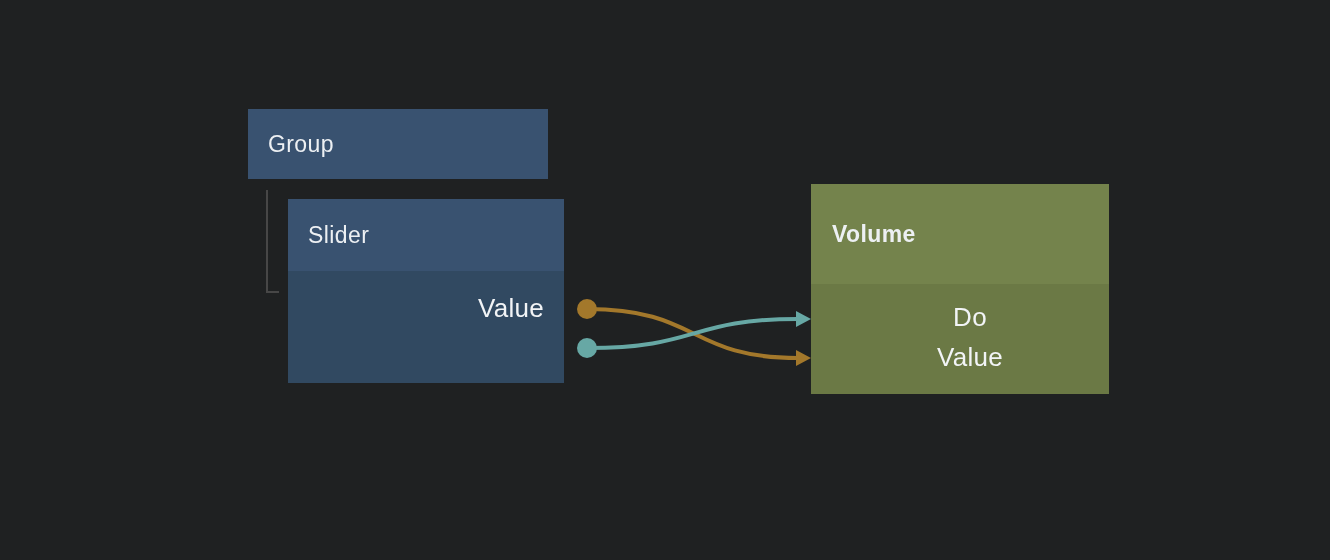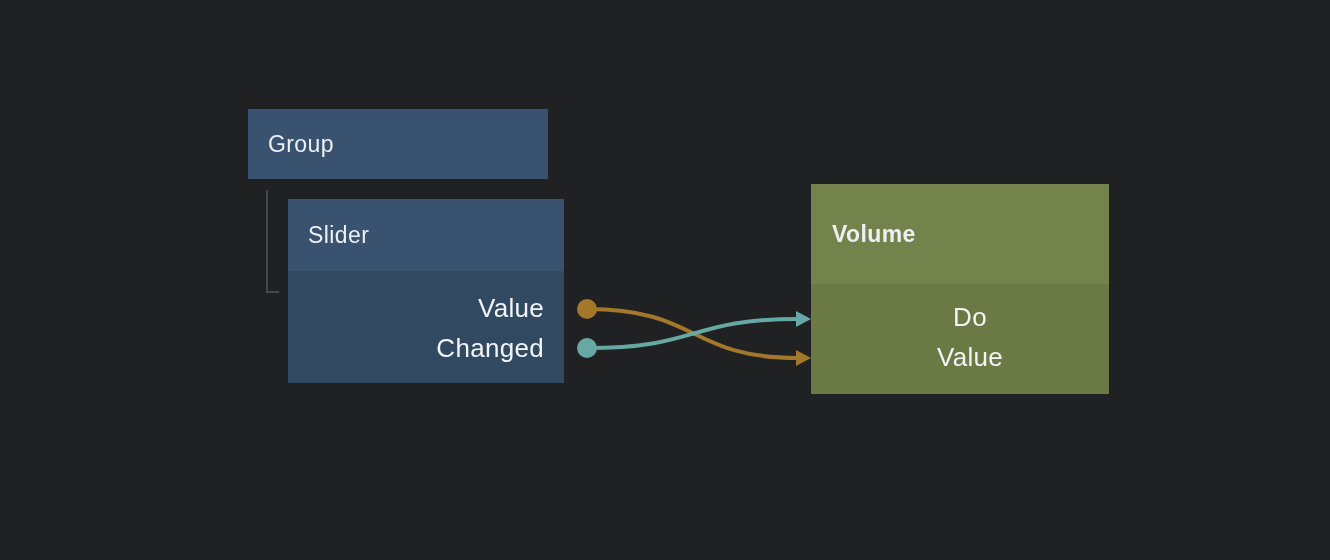--- a/index.html
+++ b/index.html
@@ -118,23 +118,20 @@
   </div>
 
   <div class="node node-slider">
     <div class="node-header">
       <span class="node-title">Slider</span>
     </div>
     <div class="node-body">
       <div class="port-row out">
         <span>Value</span>
       </div>
-      <div class="port-row out">
-        <span>Changed</span>
-      </div>
     </div>
   </div>
 
   <div class="node node-volume">
     <div class="node-header">
       <span class="node-title">Volume</span>
     </div>
     <div class="node-body">
       <div class="port-row in">
         <span>Do</span>

